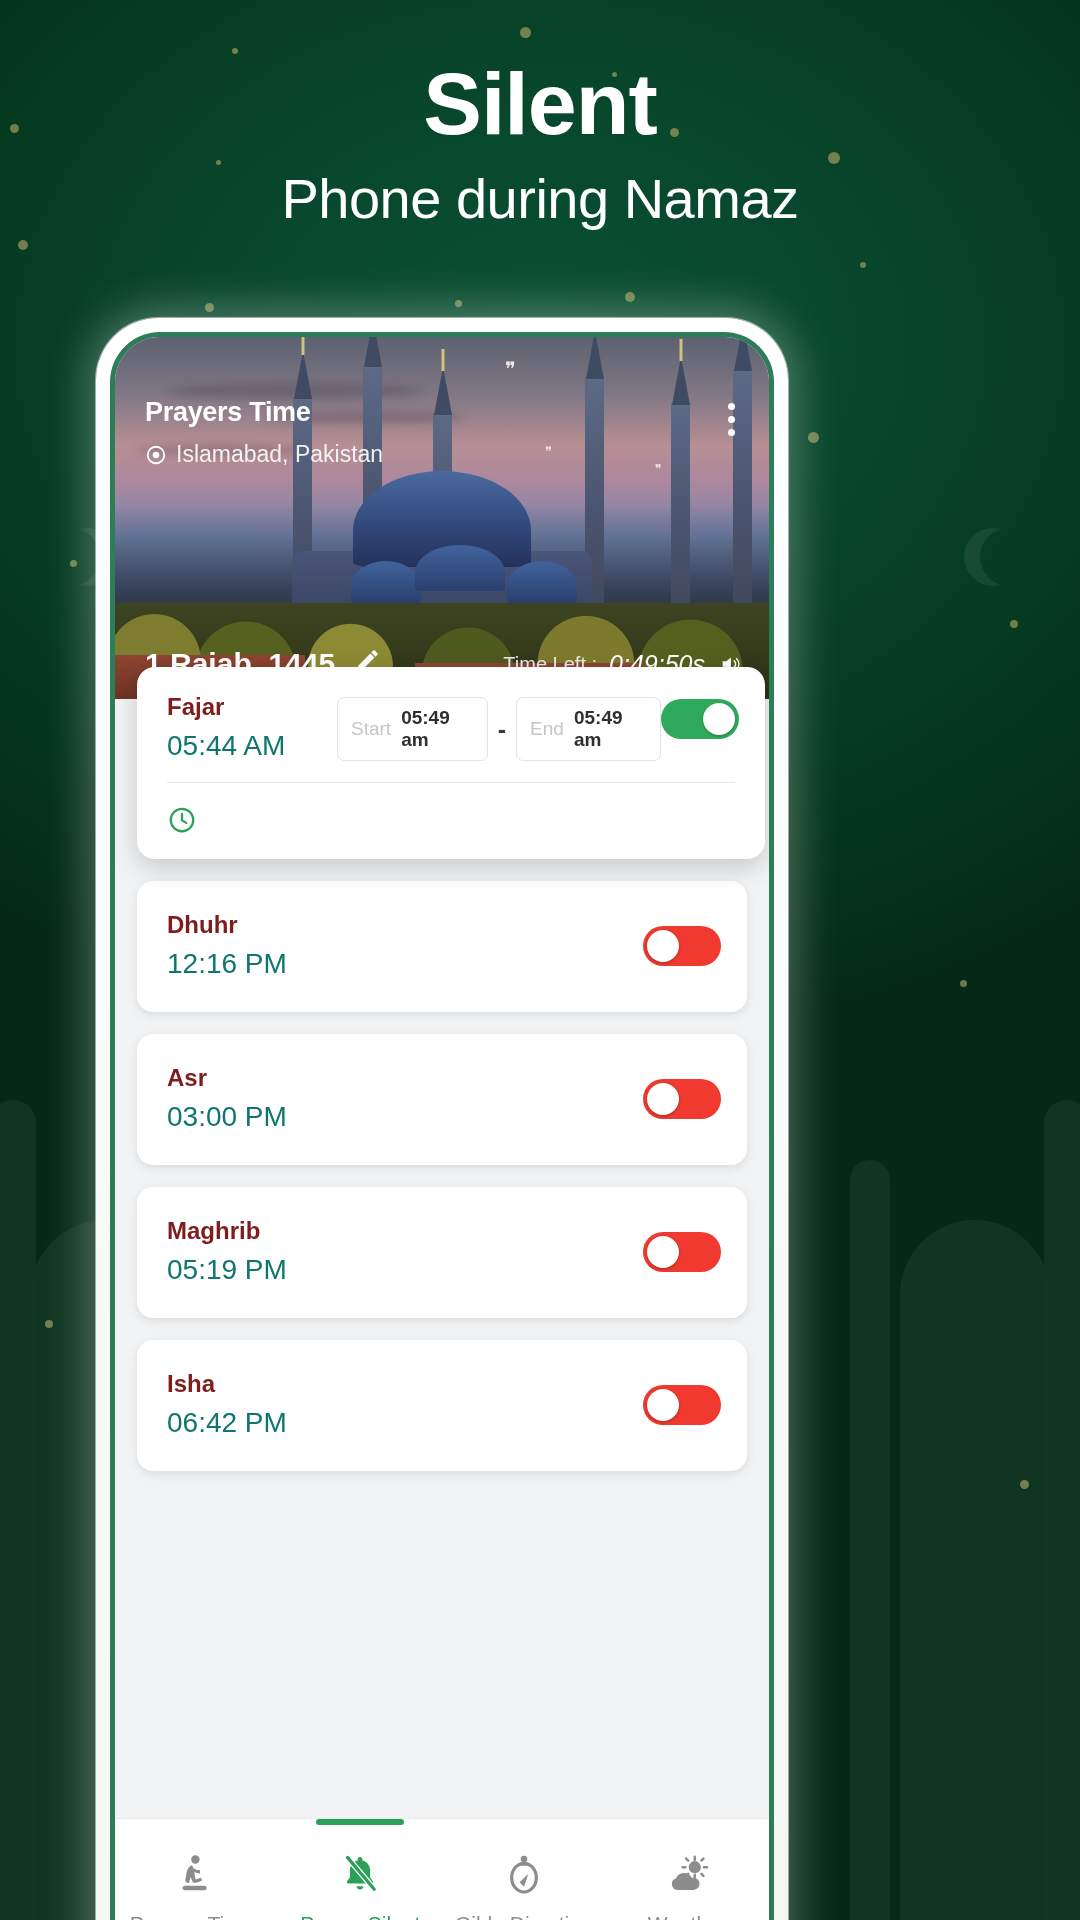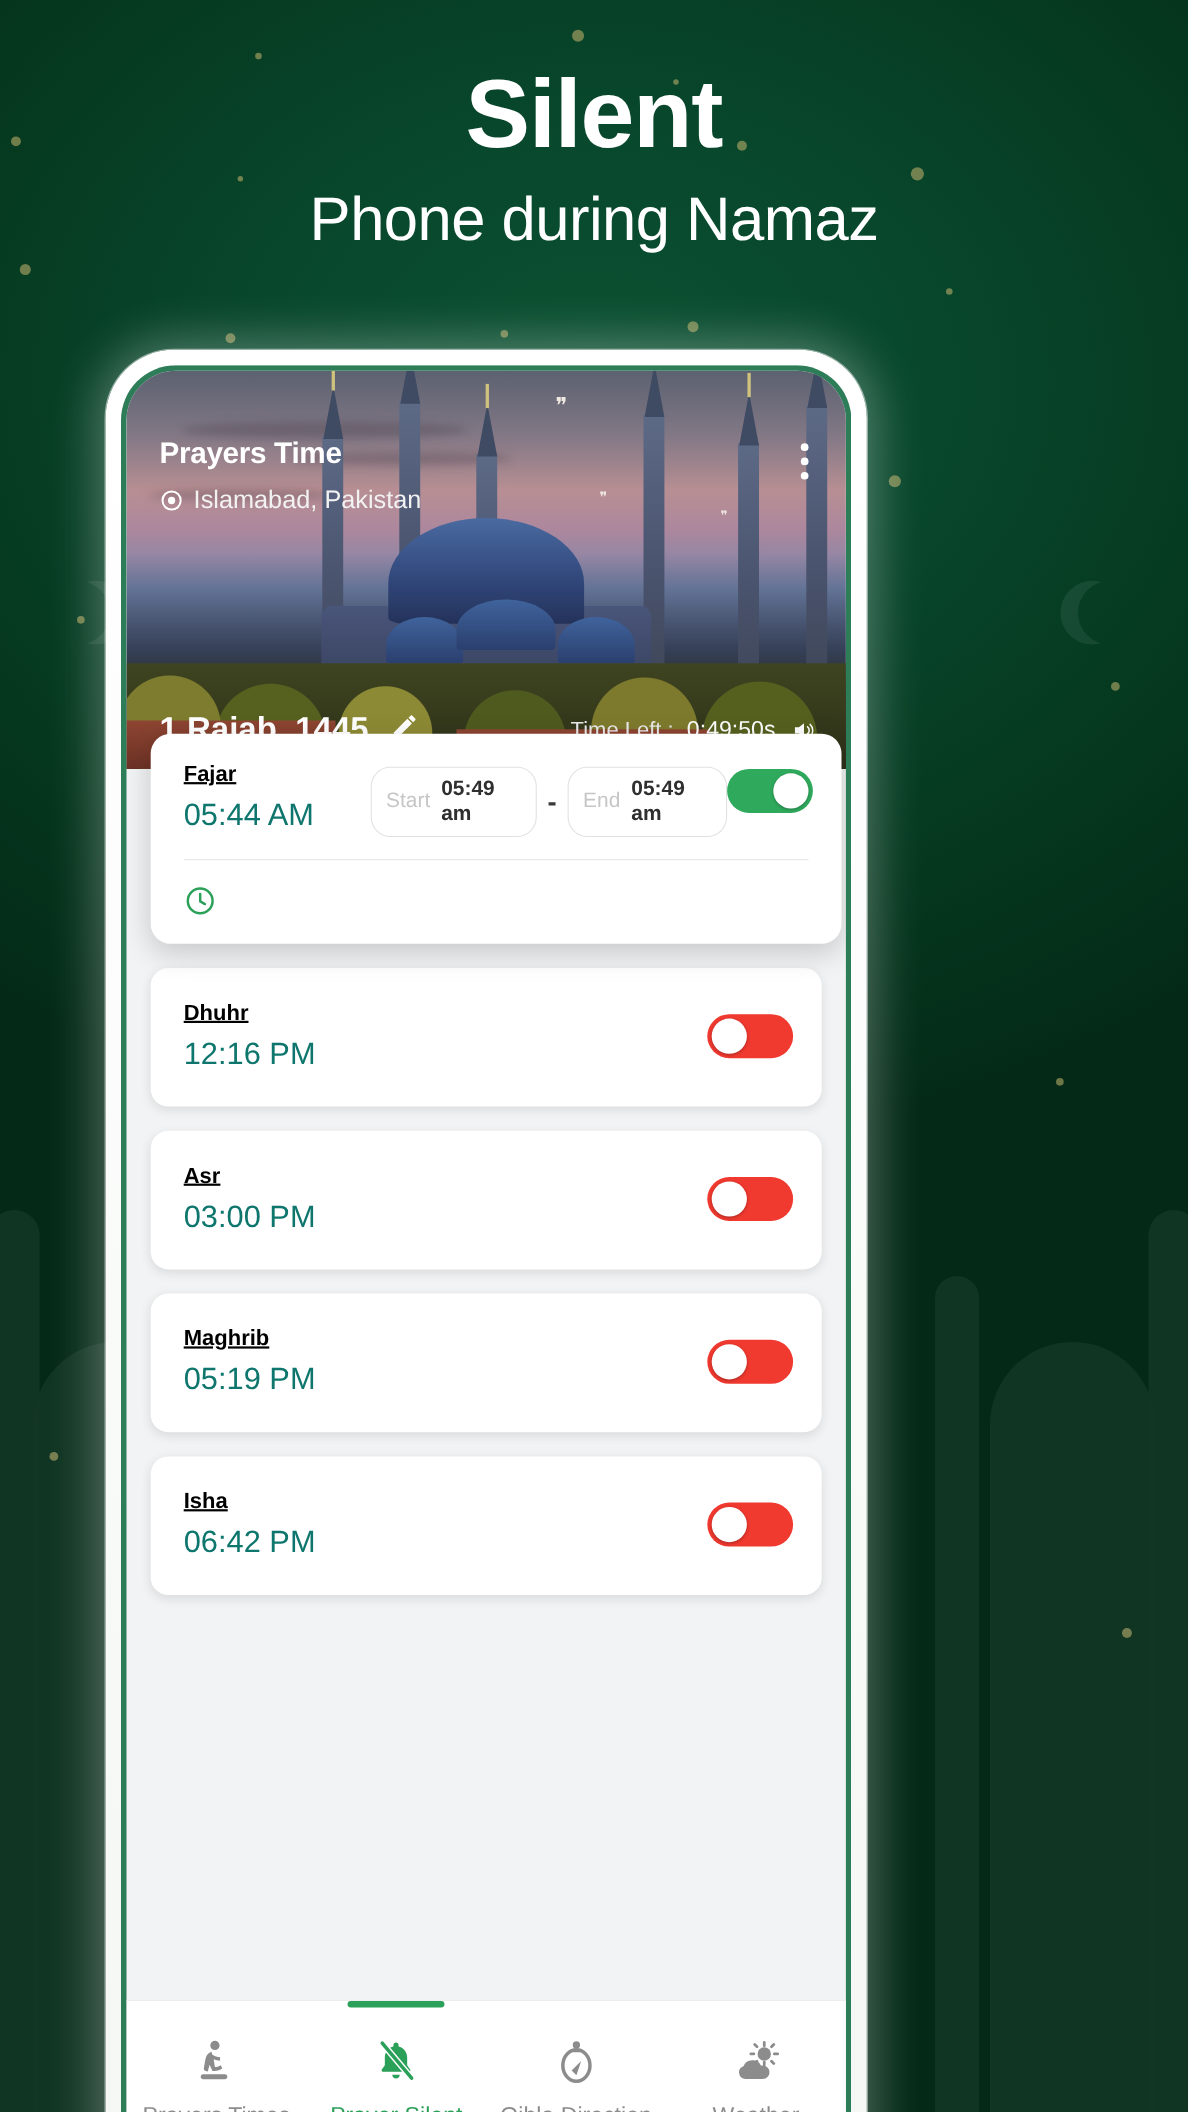--- a/index.html
+++ b/index.html
@@ -111,40 +111,40 @@
   .kebab i { width: 7px; height: 7px; border-radius: 50%; background: #fff; display: block; }
 
   .hero-bottom {
     position: absolute; bottom: 18px; left: 30px; right: 26px;
     display: flex; align-items: center; justify-content: space-between;
   }
   .hijri { display: flex; gap: 20px; }
   .hijri .date { font-size: 30px; font-weight: 700; color: #fff; }
   .timeleft { display: flex; align-items: center; gap: 12px; }
   .timeleft .lbl { font-size: 20px; color: #e9e9e9; text-decoration: underline; }
-  .timeleft .val { font-size: 21px; color: #fff; font-weight: 400; }
+  .timeleft .val { font-size: 25px; color: #fff; font-weight: 400; font-style: italic; }
 
   
   .list { position: relative; padding: 0 22px; }
   .card {
     background: #fff; border-radius: 16px; margin-top: 22px;
     box-shadow: 0 3px 10px rgba(0,0,0,.10);
   }
   .card.featured {
     margin-top: -32px; position: relative; z-index: 3;
     border-radius: 18px; box-shadow: 0 8px 26px rgba(0,0,0,.18);
     margin-left: 0; margin-right: -18px;
   }
   .card-row { display: flex; align-items: flex-start; padding: 26px 26px 20px 30px; }
-  .p-name { font-size: 20px; font-weight: 700; color: #000000; text-decoration: underline; }
+  .p-name { font-size: 24px; font-weight: 700; color: #7f1d1d; }
   .p-time { font-size: 28px; color: #0f766e; margin-top: 9px; }
   .col-left { flex: 0 0 auto; min-width: 170px; }
   .range { display: flex; align-items: center; gap: 10px; margin-top: 4px; flex: 1; }
   .tbox {
-    border: 1px solid #e2e2e2; border-radius: 18px; padding: 9px 13px;
+    border: 1px solid #e2e2e2; border-radius: 7px; padding: 9px 13px;
     display: flex; align-items: center; gap: 10px; background: #fff;
   }
   .tbox .ph { font-size: 19px; color: #c6c6c6; }
   .tbox .vl { font-size: 19px; color: #2f2f2f; font-weight: 700; }
   .dash { font-size: 25px; color: #3a3a3a; font-weight: 700; }
 
   .toggle { width: 78px; height: 40px; border-radius: 20px; position: relative; flex: 0 0 auto; cursor: pointer; }
   .toggle .knob { position: absolute; top: 4px; width: 32px; height: 32px; border-radius: 50%; background: #fff; box-shadow: 0 1px 3px rgba(0,0,0,.3); }
   .toggle.on { background: #2faa5d; }
   .toggle.on .knob { right: 4px; }

